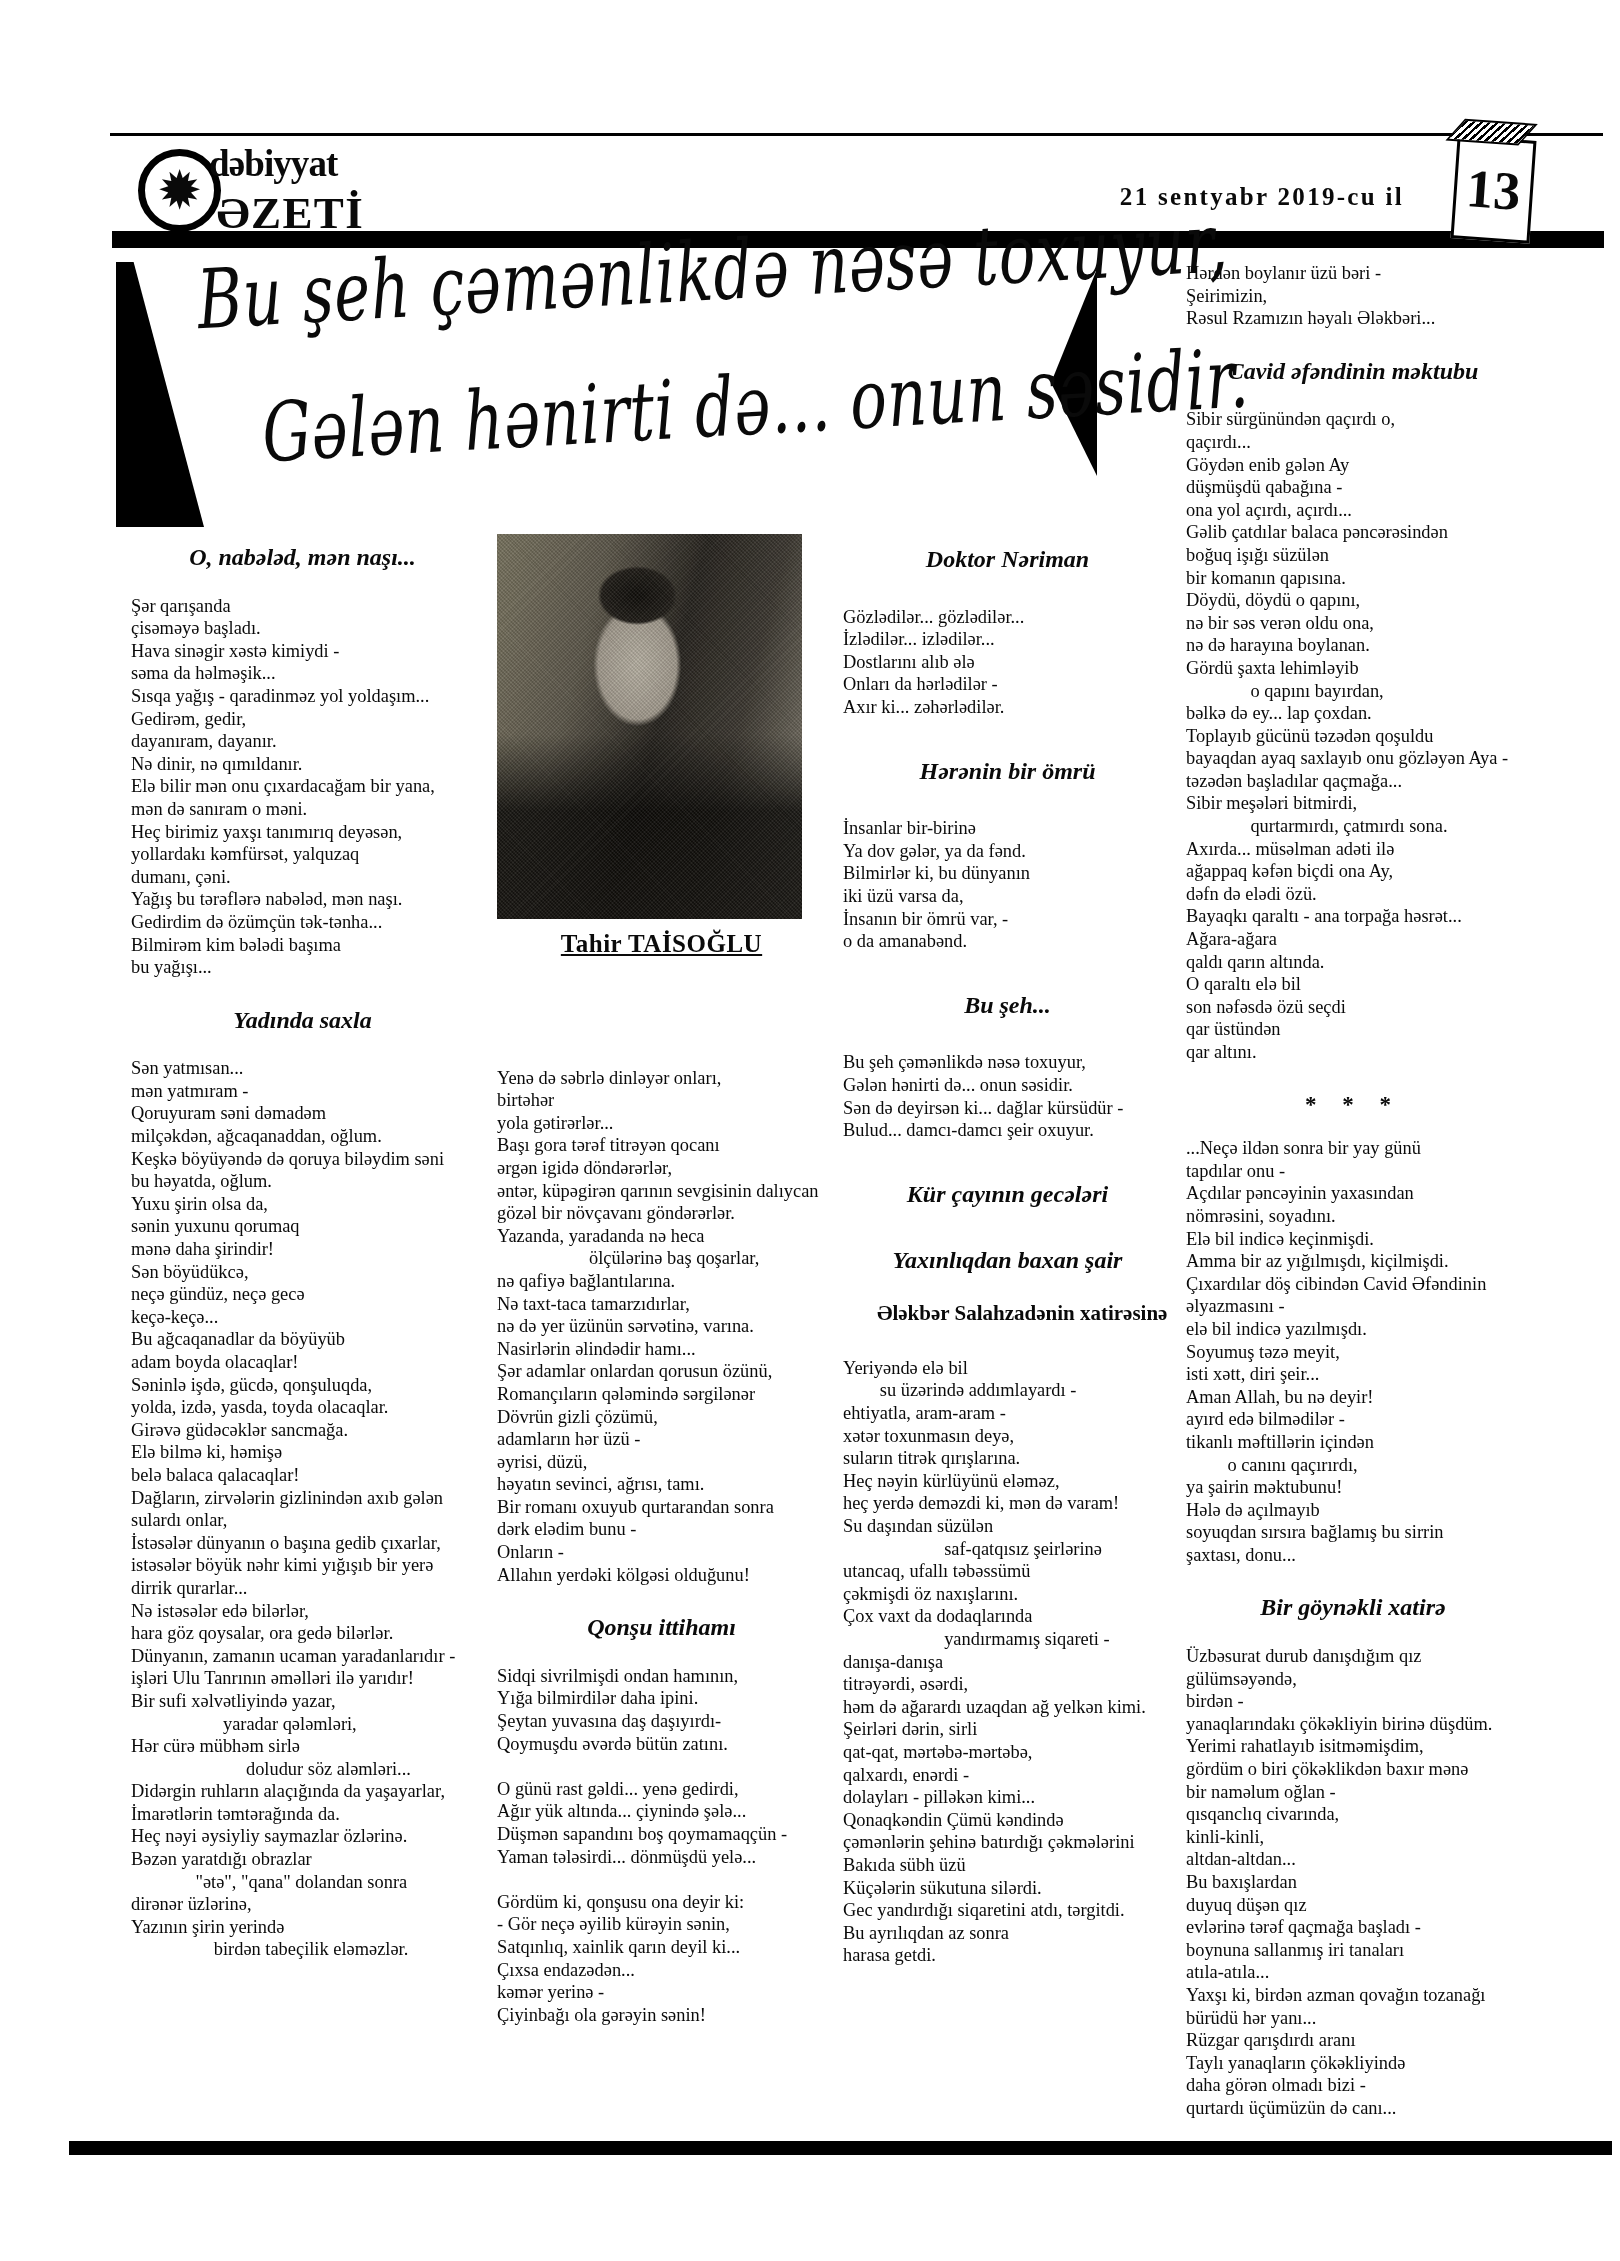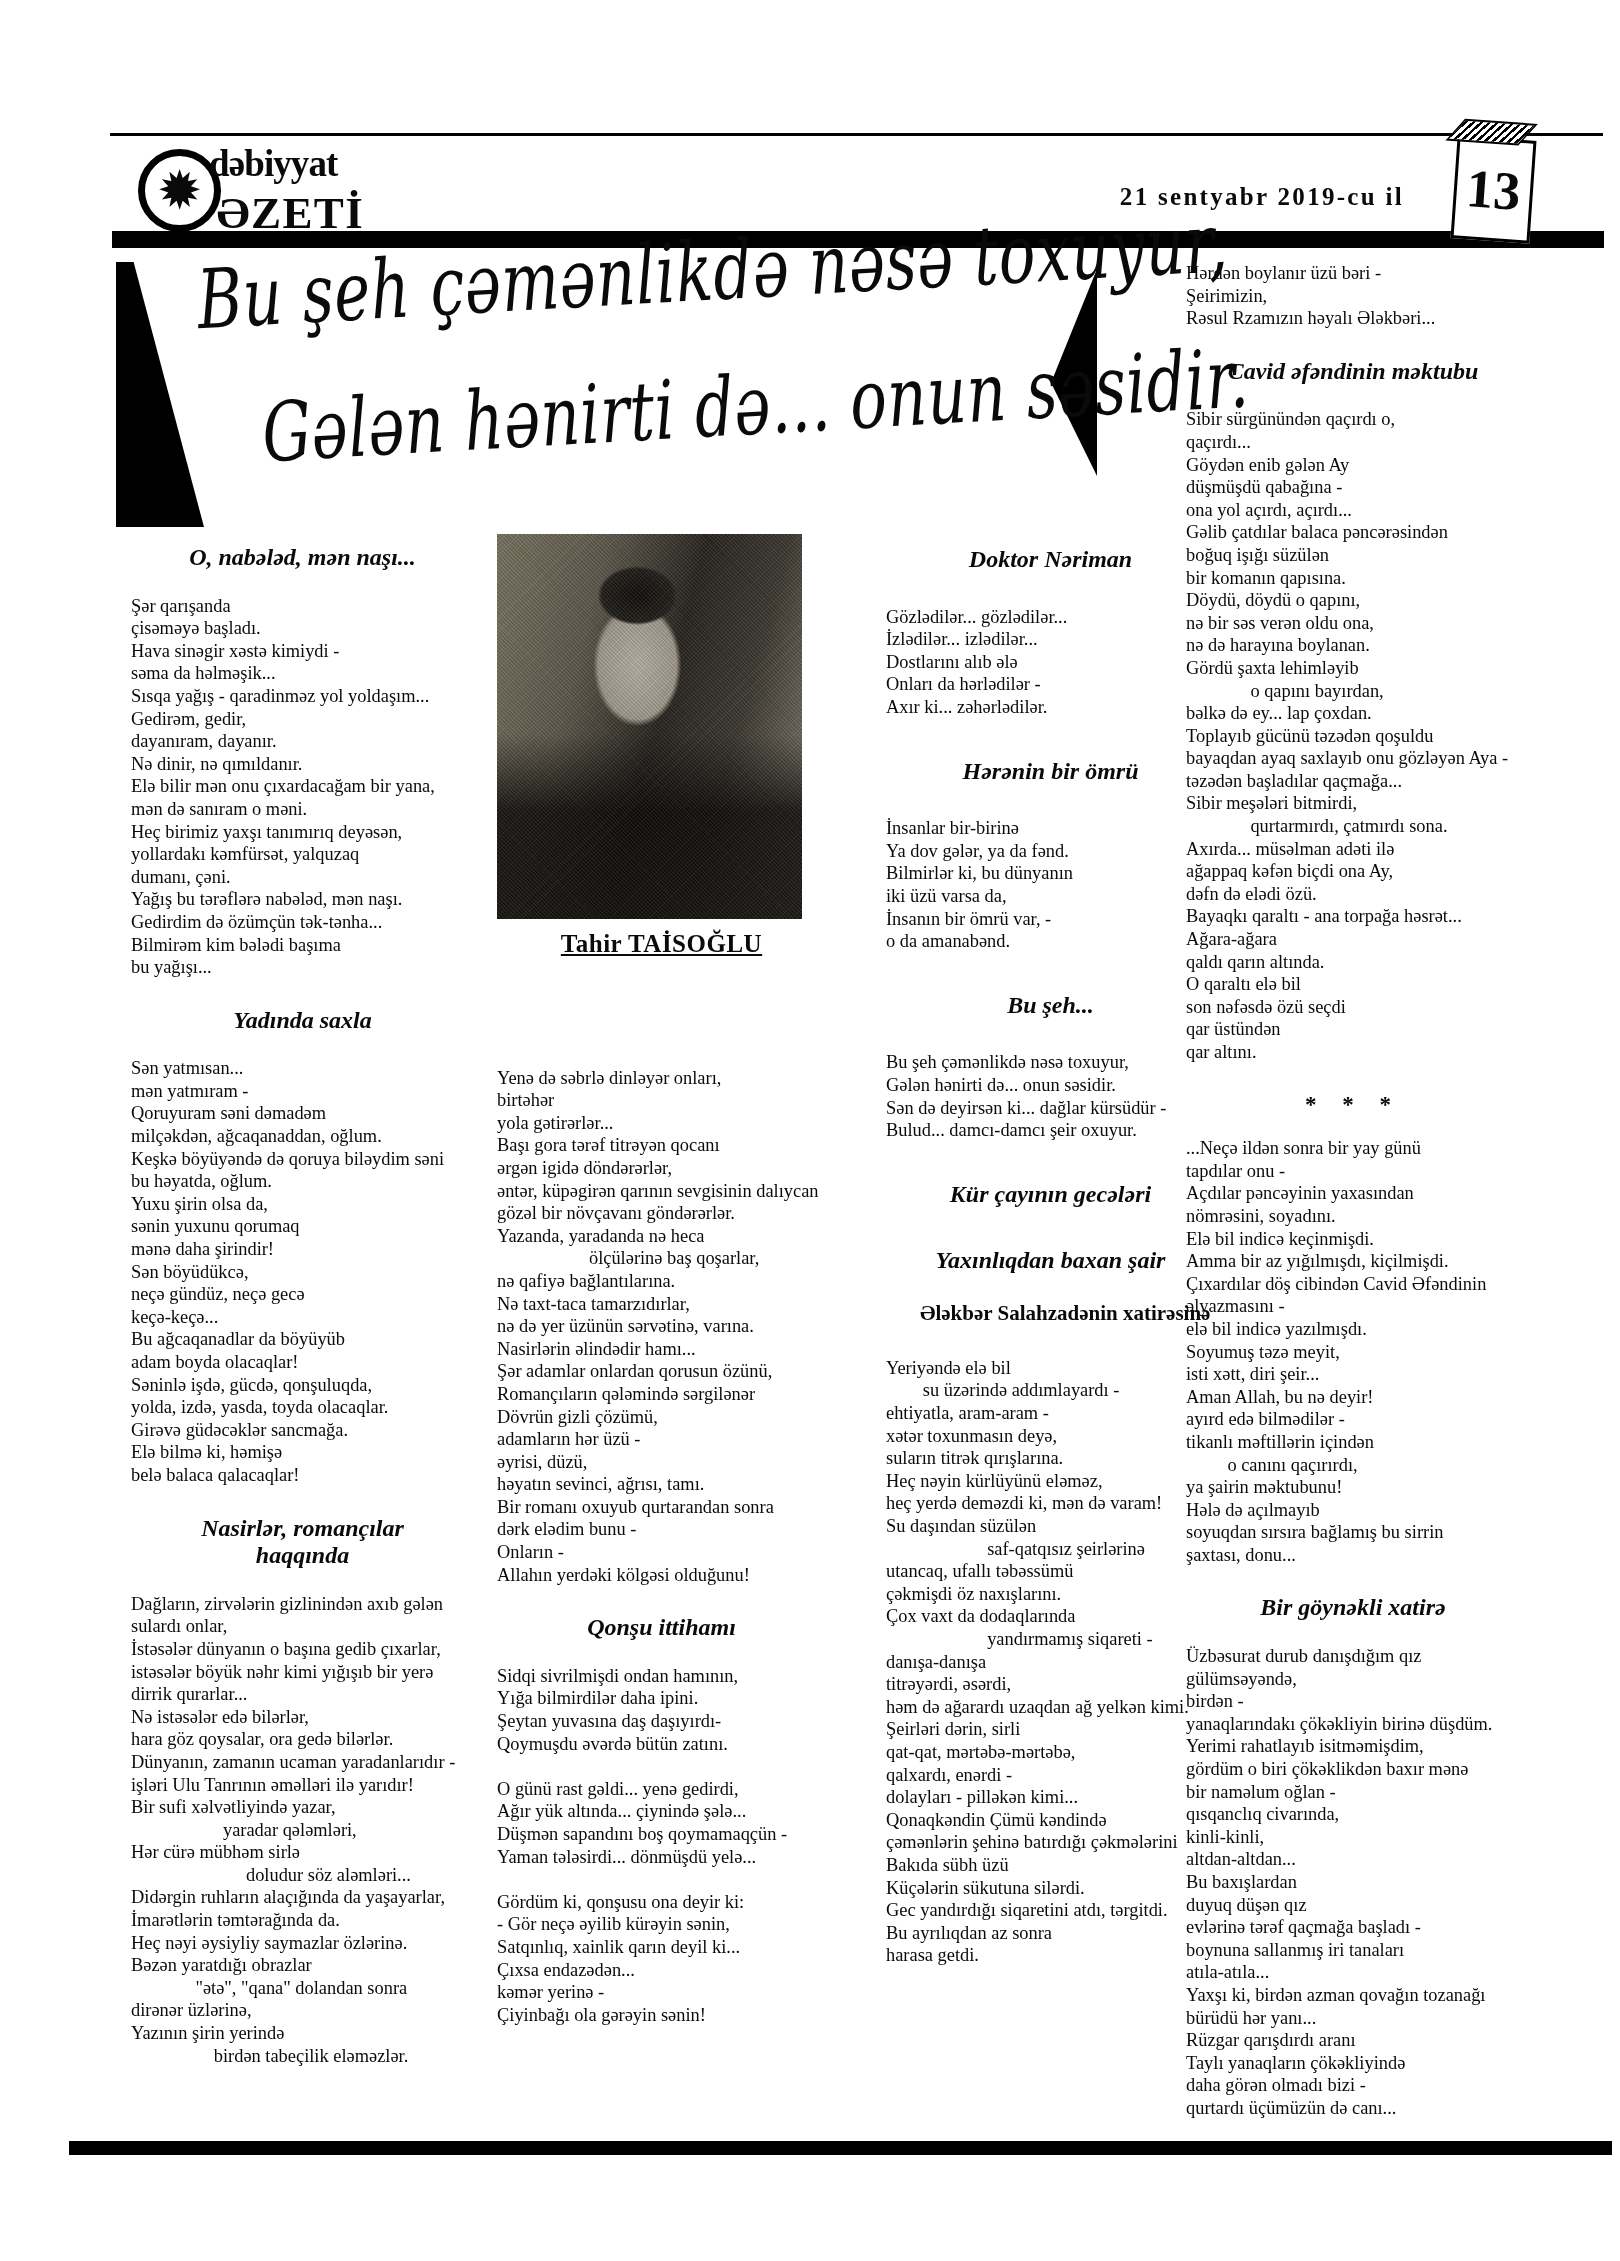--- a/index.html
+++ b/index.html
@@ -32,21 +32,21 @@
   .headline-line{position:absolute;font-family:"DejaVu Serif",serif;font-style:italic;font-weight:400;
                  font-size:61px;white-space:nowrap;transform-origin:left bottom;
                  transform:rotate(-3.2deg) scaleY(1.34);letter-spacing:0.5px;}
   .hl1{left:200px;top:276px;}
   .hl2{left:265px;top:409px;}
 
   
   .col{position:absolute;font-size:18.4px;line-height:22.6px;}
   .col-1{left:131px;top:530px;width:343px;}
   .col-2{left:497px;top:534px;width:329px;}
-  .col-3{left:886px;top:532px;width:329px;}
+  .col-3{left:843px;top:532px;width:329px;}
   .col-4{left:1186px;top:262px;width:334px;}
   .poem-title{font-style:italic;font-weight:bold;font-size:24px;line-height:1.15;text-align:center;
               margin:28px 0 23px;white-space:pre-line;}
   .col .poem-title:first-child{margin-top:14px;}
   .col-3 .poem-title{margin:39px 0 32px;}
   .poem-subtitle{font-weight:bold;font-size:21px;text-align:right;margin:-4.6px 4.6px 32px 0;}
   .poem-lines{white-space:pre-wrap;}
   .stars{text-align:center;font-size:23px;font-weight:bold;letter-spacing:10px;margin:30px 0 21px;}
   .photo-caption{font-weight:bold;font-size:25px;text-align:center;text-decoration:underline;
                  letter-spacing:0.5px;margin-top:14px;}
@@ -124,22 +124,20 @@
 Sən böyüdükcə,
 neçə gündüz, neçə gecə
 keçə-keçə...
 Bu ağcaqanadlar da böyüyüb
 adam boyda olacaqlar!
 Səninlə işdə, gücdə, qonşuluqda,
 yolda, izdə, yasda, toyda olacaqlar.
 Girəvə güdəcəklər sancmağa.
 Elə bilmə ki, həmişə
 belə balaca qalacaqlar!</div>
-      <div class="poem-title">Nasirlər, romançılar
-haqqında</div>
       <div class="poem-lines">Dağların, zirvələrin gizlinindən axıb gələn
 sulardı onlar,
 İstəsələr dünyanın o başına gedib çıxarlar,
 istəsələr böyük nəhr kimi yığışıb bir yerə
 dirrik qurarlar...
 Nə istəsələr edə bilərlər,
 hara göz qoysalar, ora gedə bilərlər.
 Dünyanın, zamanın ucaman yaradanlarıdır -
 işləri Ulu Tanrının əməlləri ilə yarıdır!
 Bir sufi xəlvətliyində yazar,

